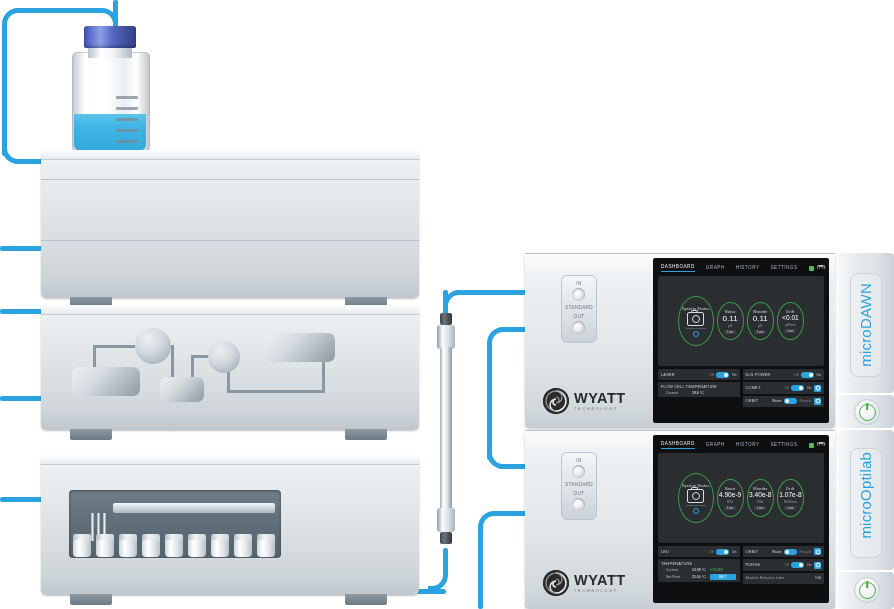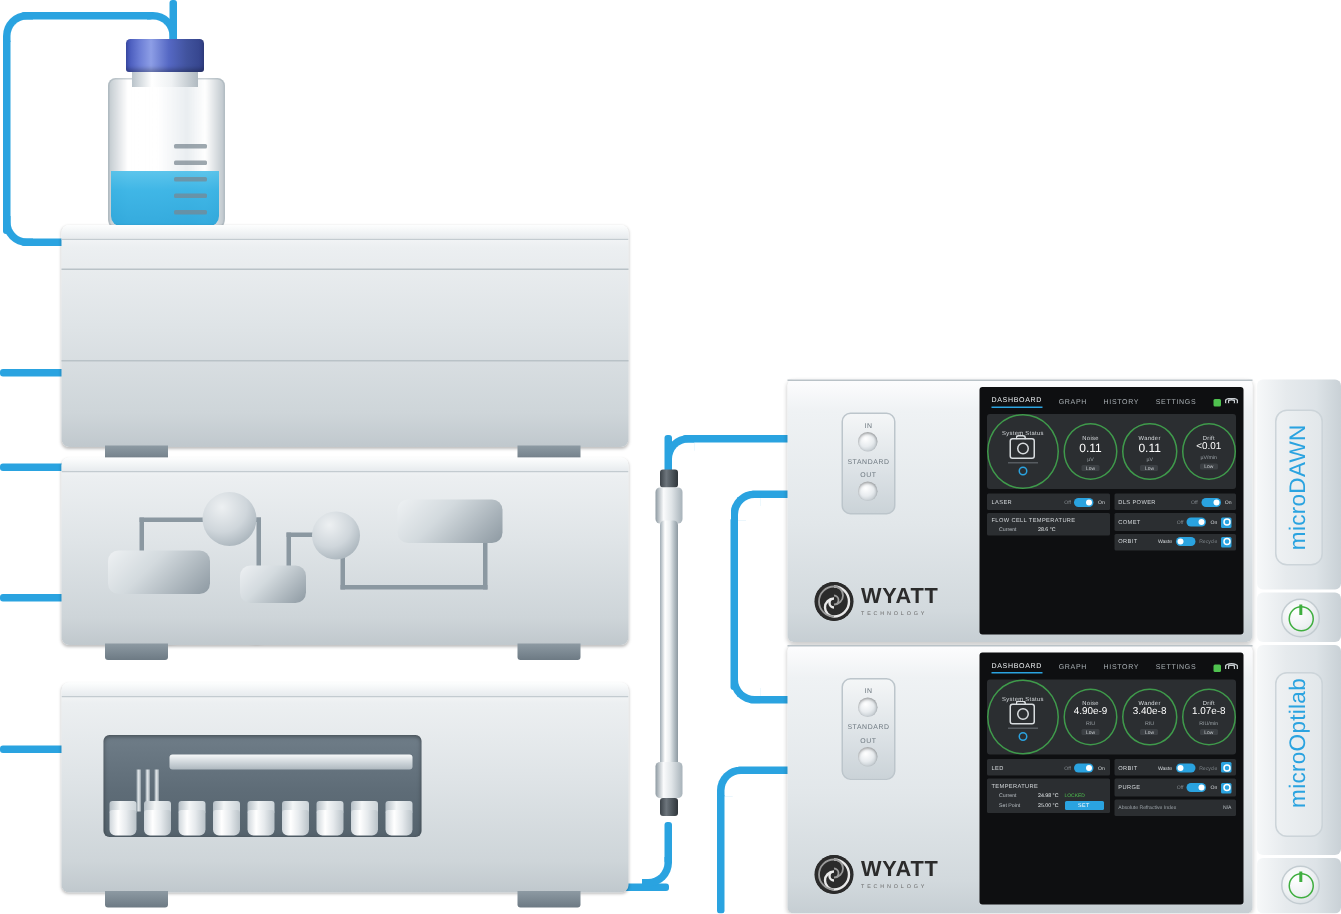--- a/index.html
+++ b/index.html
@@ -97,21 +97,21 @@
   
   .scr{position:absolute;left:0;top:0;right:0;bottom:0;padding:4px 5px;box-sizing:border-box;color:#cfd3d6;}
   .tabs{display:flex;align-items:center;gap:11px;padding:2px 3px 4px 3px;}
   .tab{font-size:4.7px;letter-spacing:.45px;color:#aab0b5;padding-bottom:2px;}
   .tab.active{color:#eef2f4;border-bottom:1px solid #2aa3e0;}
   .tabs-right{margin-left:auto;display:flex;align-items:center;gap:4px;}
   .dot-green{width:5px;height:5px;background:#4fc24f;border-radius:1px;}
   .wifi{width:7px;height:6px;position:relative;}
   .wifi i{position:absolute;left:50%;transform:translateX(-50%);border-radius:50% 50% 0 0;
           border:1px solid #c8cdd1;border-bottom:none;}
-  .panel{background:#2b2e31;border-radius:2px;padding:0;}
+  .panel{background:#2b2e31;border-radius:2px;padding:20px;}
   .gauges{display:flex;align-items:center;gap:3px;}
   .gauge{border-radius:50%;border:1.3px solid #3f9a4b;display:flex;flex-direction:column;
          align-items:center;justify-content:center;box-sizing:border-box;}
   .g-big{width:50px;height:50px;}
   .g-sm{width:38px;height:38px;}
   .g-title{font-size:3.9px;color:#d8dcdf;margin-bottom:1px;letter-spacing:.2px;}
   .g-val{font-size:8px;color:#ffffff;line-height:1;}
   .g-val.sm{font-size:6.6px;}
   .g-unit{font-size:3.5px;color:#9aa1a6;margin-top:1px;}
   .g-badge{margin-top:2px;font-size:3.3px;color:#cfd3d6;background:#3c4044;border-radius:1px;padding:0 3px;}

